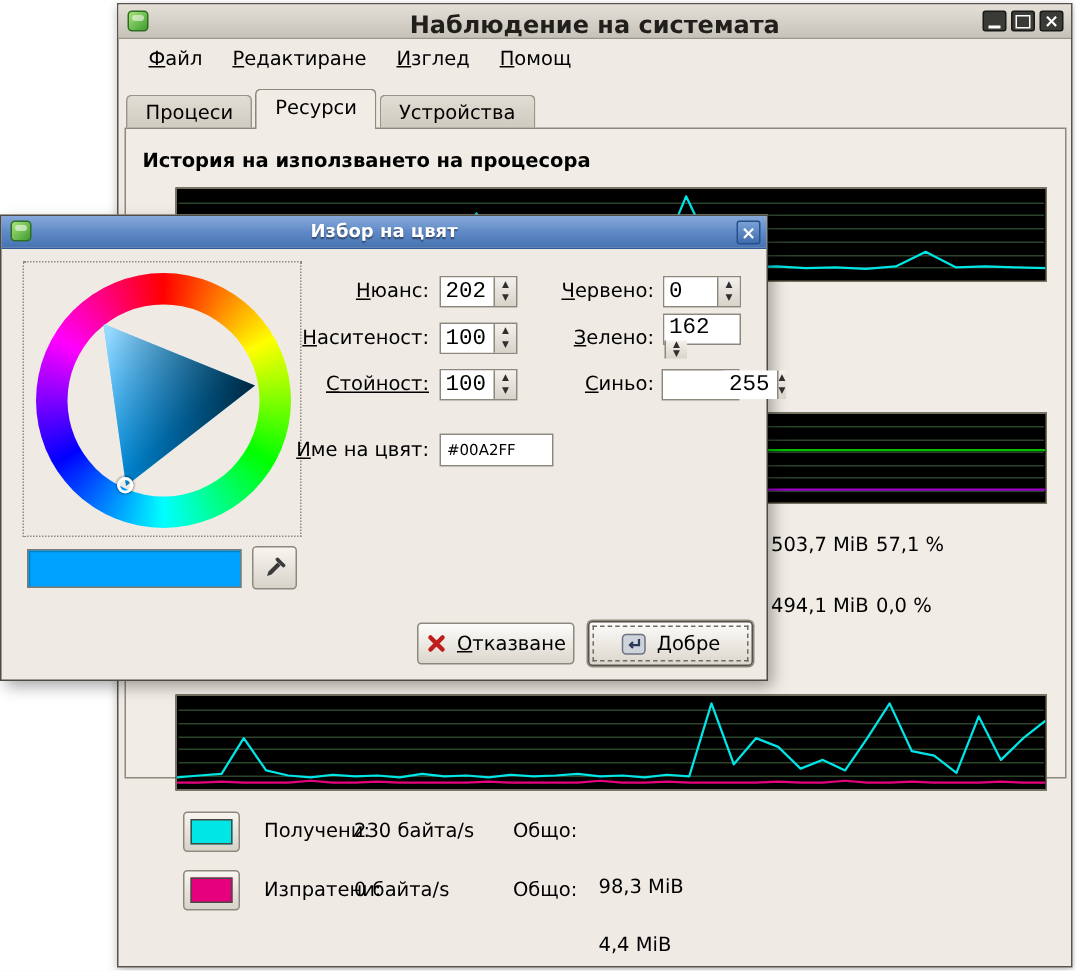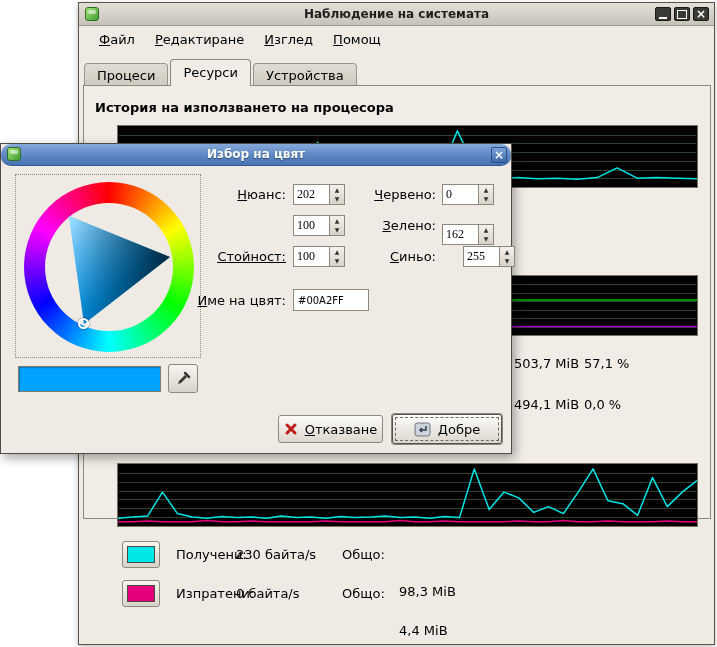--- a/index.html
+++ b/index.html
@@ -16,21 +16,21 @@
     background: #efebe4; border: 1px solid #58544c;
     box-shadow: 0 2px 6px rgba(0,0,0,.25);
   }
   .mw-titlebar {
     position: absolute; left: 0; top: 0; right: 0; height: 23px;
     background: linear-gradient(#e4e0d8, #c7c2b8);
     border-bottom: 1px solid #9c978d;
   }
   .mw-title {
     position: absolute; left: 0; right: 0; top: 4px; text-align: center;
-    font-weight: bold; font-size: 12px; color: #211f1c;
+    font-weight: bold; font-size: 16px; color: #211f1c;
   }
   .app-icon {
     position: absolute; left: 6px; top: 4px; width: 14px; height: 14px;
     background: linear-gradient(135deg, #a8e47c, #3f9c2f);
     border: 1px solid #2e6e22; border-radius: 3px;
   }
   .app-icon::after {
     content:""; position:absolute; left:2px; top:2px; width:8px; height:4px;
     background: rgba(255,255,255,.55); border-radius: 2px;
   }
@@ -99,21 +99,20 @@
   
   #dialog {
     position: absolute; left: 0; top: 143px; width: 512px; height: 311px;
     background: #efebe4; border: 1px solid #4e4a44; z-index: 10;
     box-shadow: 3px 4px 10px rgba(0,0,0,.35);
   }
   .dlg-titlebar {
     position: absolute; left: 0; top: 0; right: 0; height: 22px;
     background: linear-gradient(#87a9da, #5c87c4 55%, #4874b3);
     border-bottom: 1px solid #2f5a96;
-    border-radius: 10px;
   }
   .dlg-icon { top: 3px; }
   .dlg-title {
     position: absolute; left: 0; right: 0; top: 3px; text-align: center;
     color: #fff; font-weight: bold; font-size: 12px;
     text-shadow: 0 1px 1px rgba(0,0,0,.45);
   }
   .dlg-close {
     position: absolute; right: 4px; top: 3px; width: 16px; height: 16px;
     background: linear-gradient(#7aa2d8, #3f6cab);
@@ -173,25 +172,25 @@
   #lbl-name  { left: 160px; top: 146px; width: 125px; }
 
   .spin {
     position: absolute; width: 52px; height: 21px; display: flex;
     border: 1px solid #8d887e; background: #fff;
   }
   #spin-hue   { left: 292px; top: 40px; }
   #spin-sat   { left: 292px; top: 71px; }
   #spin-val   { left: 292px; top: 102px; }
   #spin-red   { left: 441px; top: 40px; }
-  #spin-green { left: 441px; top: 80px; }
-  #spin-blue  { left: 462px; top: 102px; }
+  #spin-green { left: 441px; top: 65px; flex-direction: column; }
+  #spin-blue  { left: 440px; top: 102px; padding-left: 41px; }
   .spin input {
     width: 35px; border: none; outline: none; padding: 0 3px;
-    font-family: Liberation Serif, serif; font-size: 12px; background: #fff;
+    font-family: Liberation Mono, monospace; font-size: 15px; background: #fff;
   }
   .spin-btns {
     width: 15px; display: flex; flex-direction: column; align-items: center;
     justify-content: space-around; border-left: 1px solid #8d887e;
     background: linear-gradient(#f4f1ec, #d8d3c9);
     font-size: 6px; color: #2f2f2f; line-height: 1;
   }
   .spin-btns::before { content:"▲"; }
   .spin-btns::after  { content:"▼"; }
 
@@ -333,20 +332,21 @@
         <path d="M10 2 L14 6" stroke="#3a3a3a" stroke-width="2.5" stroke-linecap="round"></path>
       </svg>
     </button>
 
     <span class="field-label" id="lbl-hue">Нюанс:</span>
     <span class="spin" id="spin-hue">
         <input value="202" style="">
         <span class="spin-btns"></span>
       </span>
 
+    <span class="field-label" id="lbl-sat">Наситеност:</span>
     <span class="spin" id="spin-sat">
         <input value="100" style="">
         <span class="spin-btns"></span>
       </span>
 
     <span class="field-label" id="lbl-val">Стойност:</span>
     <span class="spin" id="spin-val">
         <input value="100" style="">
         <span class="spin-btns"></span>
       </span>

